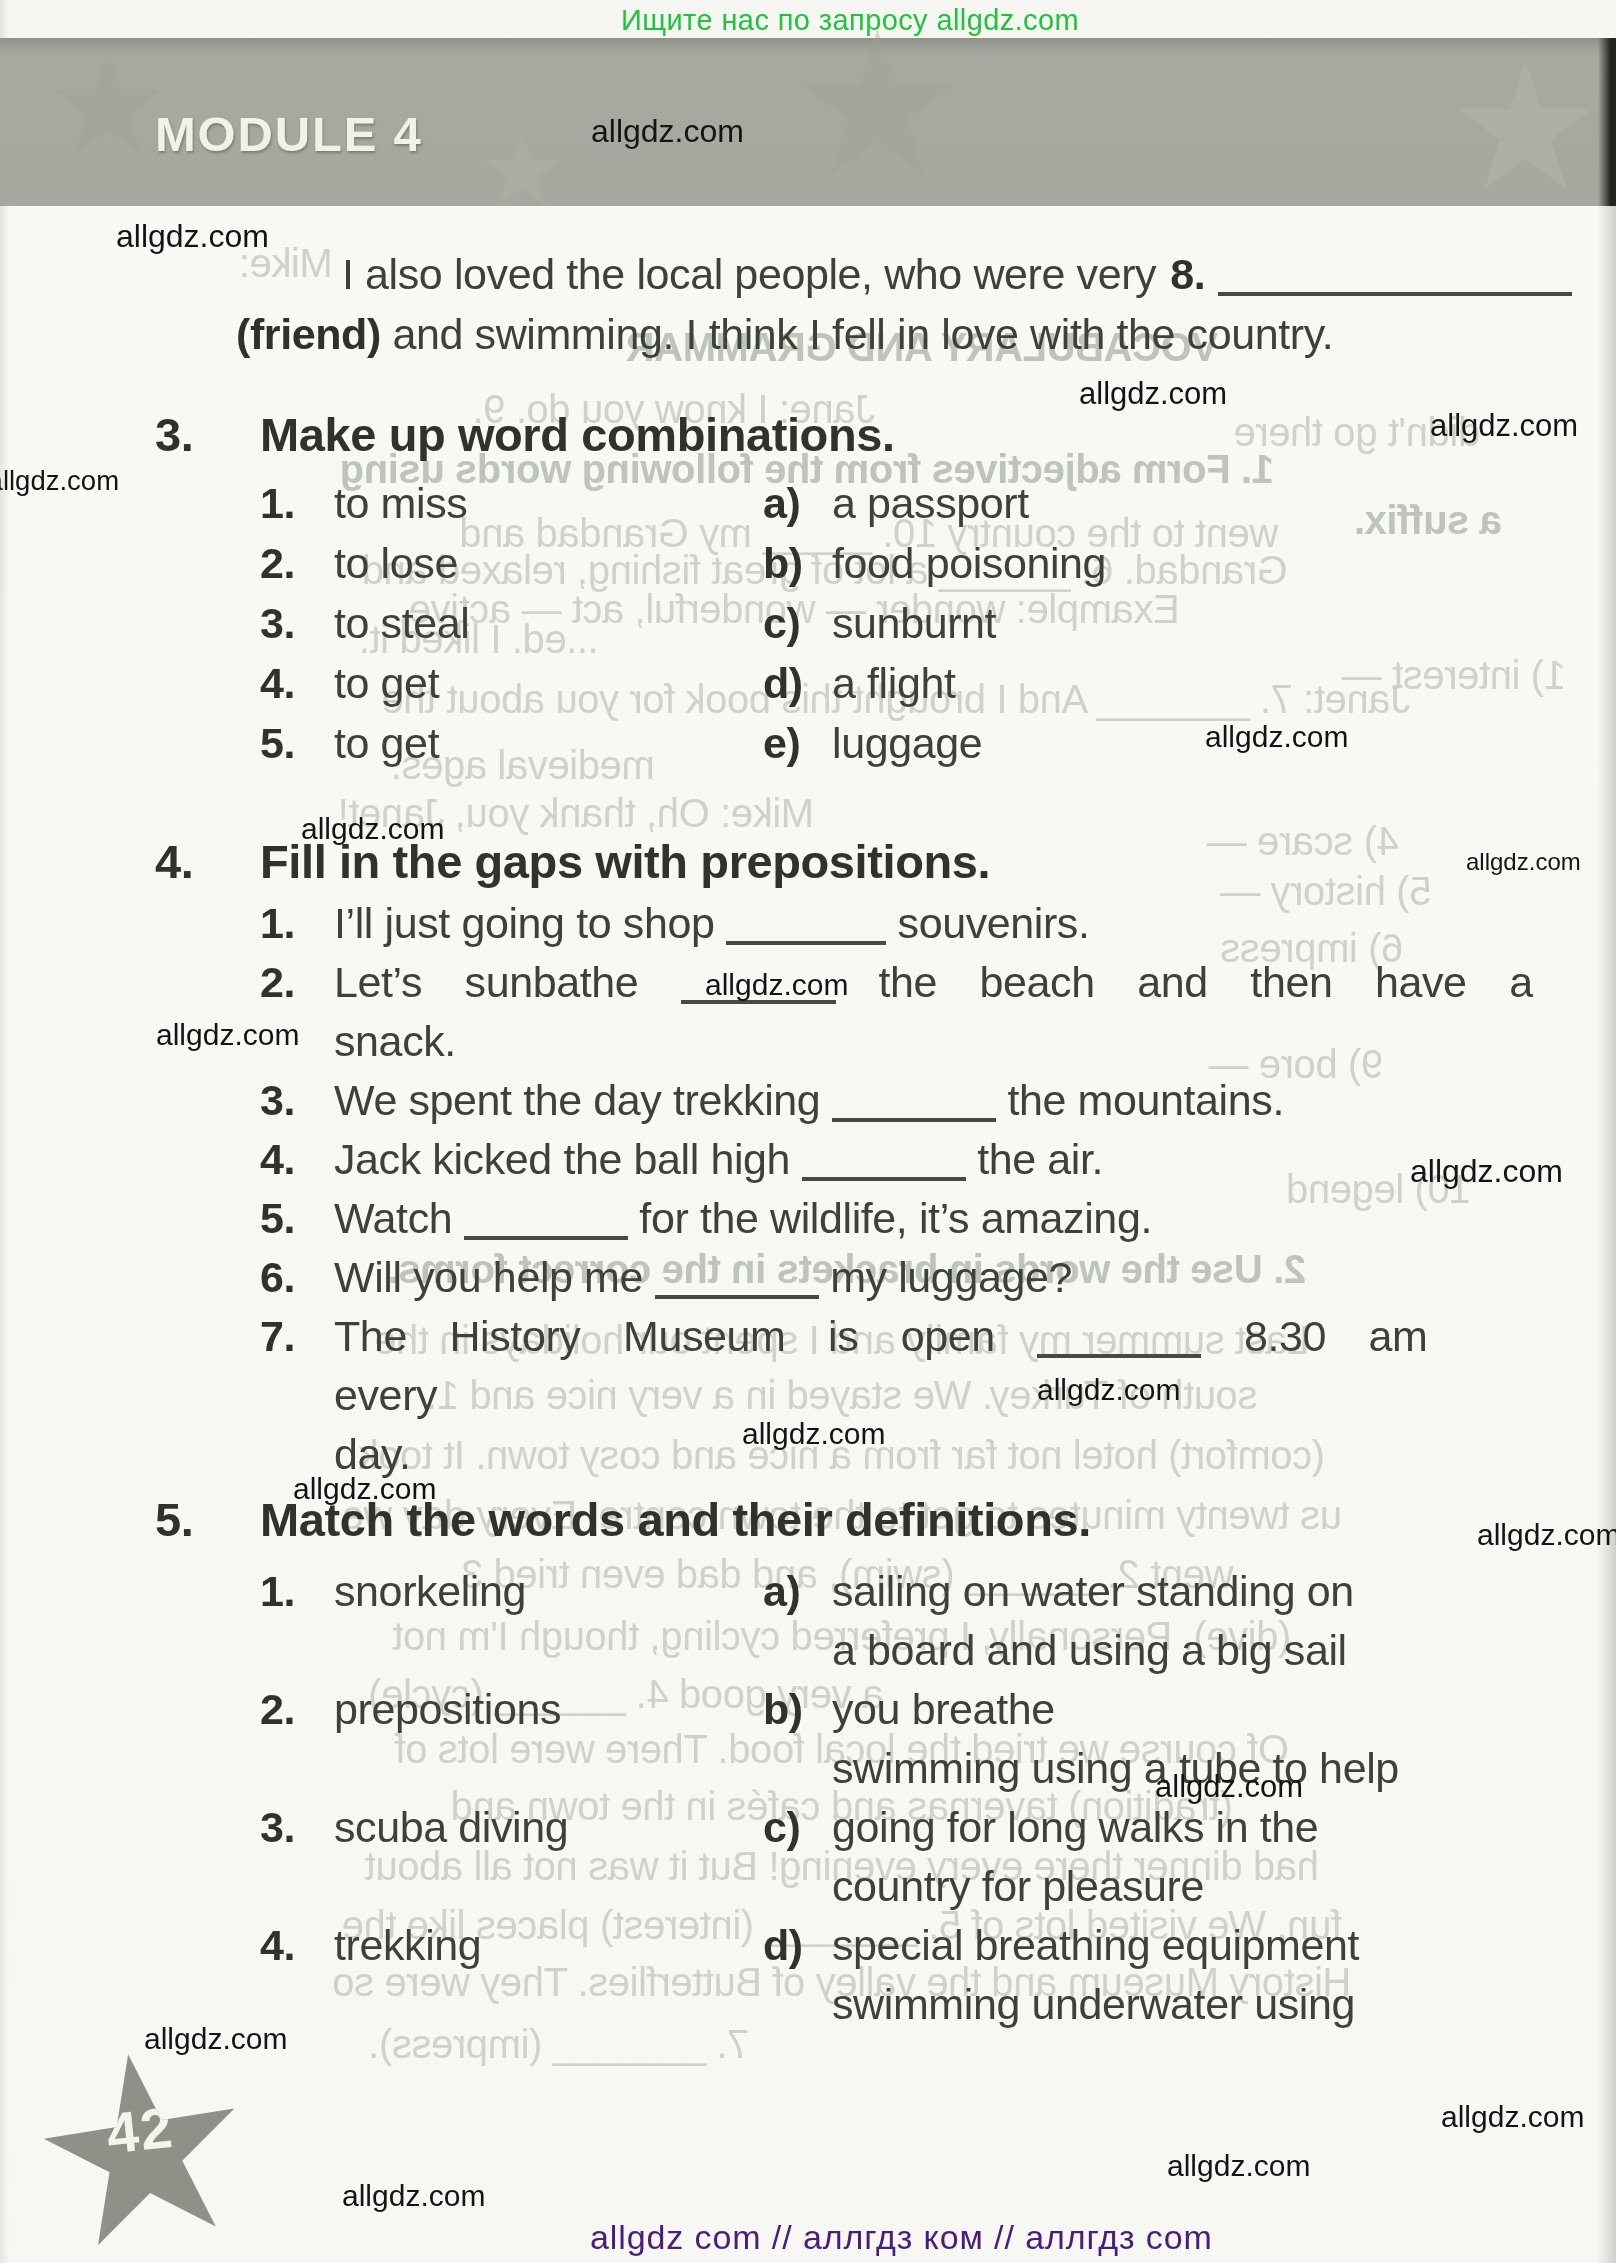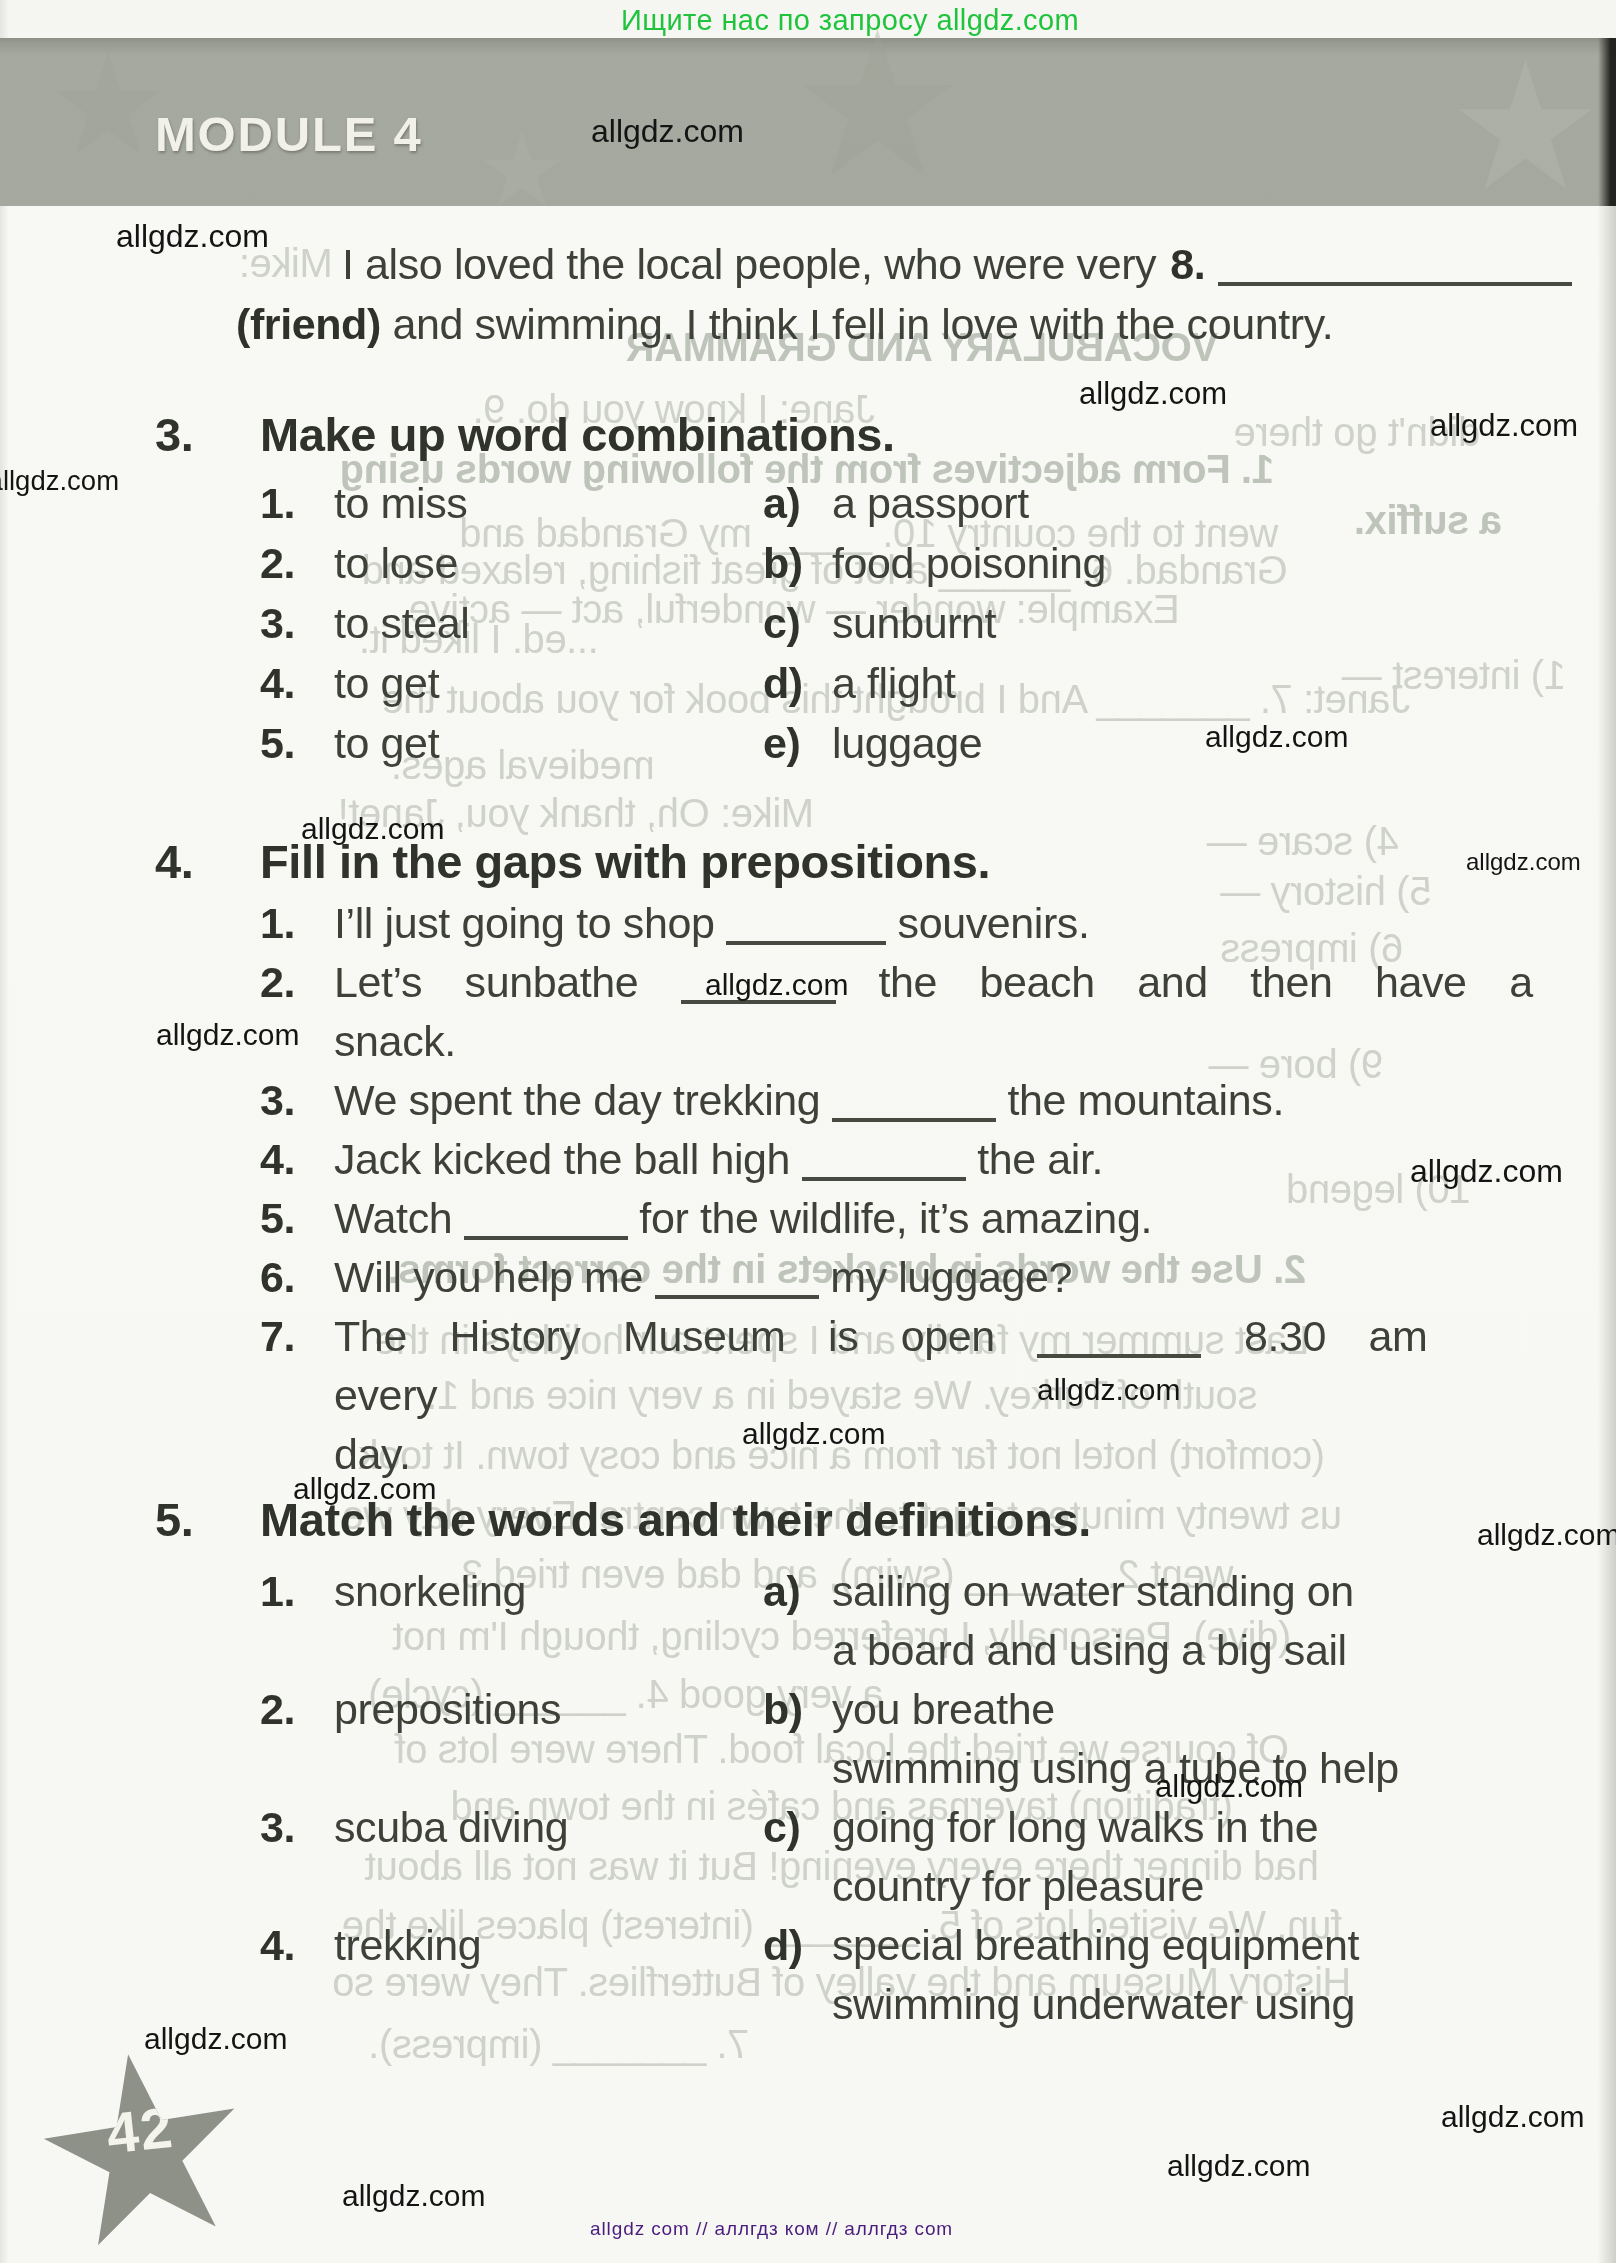--- a/index.html
+++ b/index.html
@@ -6,34 +6,34 @@
   .page{
     position:relative;width:1616px;height:2264px;overflow:hidden;
     background:linear-gradient(to bottom,#f5f5f1 0,#f8f8f4 6%,#f7f7f3 100%);
     font-family:"Liberation Sans",sans-serif;color:#3e4138;
   }
   .edge-left{position:absolute;left:0;top:0;bottom:0;width:8.9px;
     background:linear-gradient(to right,#e4e4e0,rgba(230,230,226,0));}
   .edge-right{position:absolute;right:0;top:206px;bottom:0;width:19.5px;
     background:linear-gradient(to right,rgba(205,205,200,0),#cfcfca);}
   .green-banner{position:absolute;left:621px;top:3.5px;font-size:29px;letter-spacing:0.4px;white-space:nowrap;}
-  .purple-banner{position:absolute;left:590px;top:2218px;font-size:19px;letter-spacing:0.9px;white-space:nowrap;}
+  .purple-banner{position:absolute;left:590px;top:2218px;font-size:34px;letter-spacing:0.9px;white-space:nowrap;}
   .band{position:absolute;left:0;top:38px;width:100%;height:168px;
     background:linear-gradient(to bottom,#8e9188 0,#999c93 6.2px,#a6a99f 17.7px,#a5a89e 100%);}
   .band-dark-right{position:absolute;right:0;top:0;width:17.7px;height:100%;
     background:linear-gradient(to right,rgba(35,35,32,0),#232320 70%);}
   .bstar{position:absolute;clip-path:polygon(50% 0%,61.8% 38.2%,100% 38.2%,69.1% 61.8%,80.9% 100%,50% 76.4%,19.1% 100%,30.9% 61.8%,0% 38.2%,38.2% 38.2%);}
   .module{position:absolute;left:155px;top:106px;font-size:49px;font-weight:800;
     letter-spacing:1.8px;color:#f2f1e9;text-shadow:0.9px 1.8px 2.7px rgba(70,72,64,.45);white-space:nowrap;}
   .wm{position:absolute;color:#141414;white-space:nowrap;}
   .bleed{position:absolute;font-size:40px;color:#ced2ca;white-space:nowrap;letter-spacing:-0.4px;
     transform:translateX(-50%) scaleX(-1);filter:blur(0.5px);}
   .bleed.bold{font-weight:700;color:#bfc4bb;}
   .b{font-weight:bold;color:#2f322a;}
-  .intro{position:absolute;left:236px;top:234px;width:1336px;font-size:43px;line-height:60px;letter-spacing:-0.4px;}
+  .intro{position:absolute;left:236px;top:244px;width:1336px;font-size:43px;line-height:60px;letter-spacing:-0.4px;}
   .intro .l1{display:flex;align-items:baseline;}
   .intro .ind{width:106px;flex:0 0 auto;}
   .intro .l1 .b{margin-left:14px;}
   .iblank{flex:1 1 auto;height:35px;border-bottom:4.4px solid #474a41;margin-left:12.4px;transform:translateY(7px);}
   .h-ex{position:absolute;left:155px;font-weight:bold;font-size:47px;color:#30332b;letter-spacing:-0.4px;line-height:1.15;white-space:nowrap;}
   .h-num{display:inline-block;width:105px;}
   #ex3h{top:408px;} #ex4h{top:835px;} #ex5h{top:1493px;}
   .listblock{position:absolute;left:260px;font-size:43px;letter-spacing:-0.4px;}
   #ex3l{top:479px;width:1312px;}
   #ex4l{top:894px;width:1295px;line-height:59px;}

